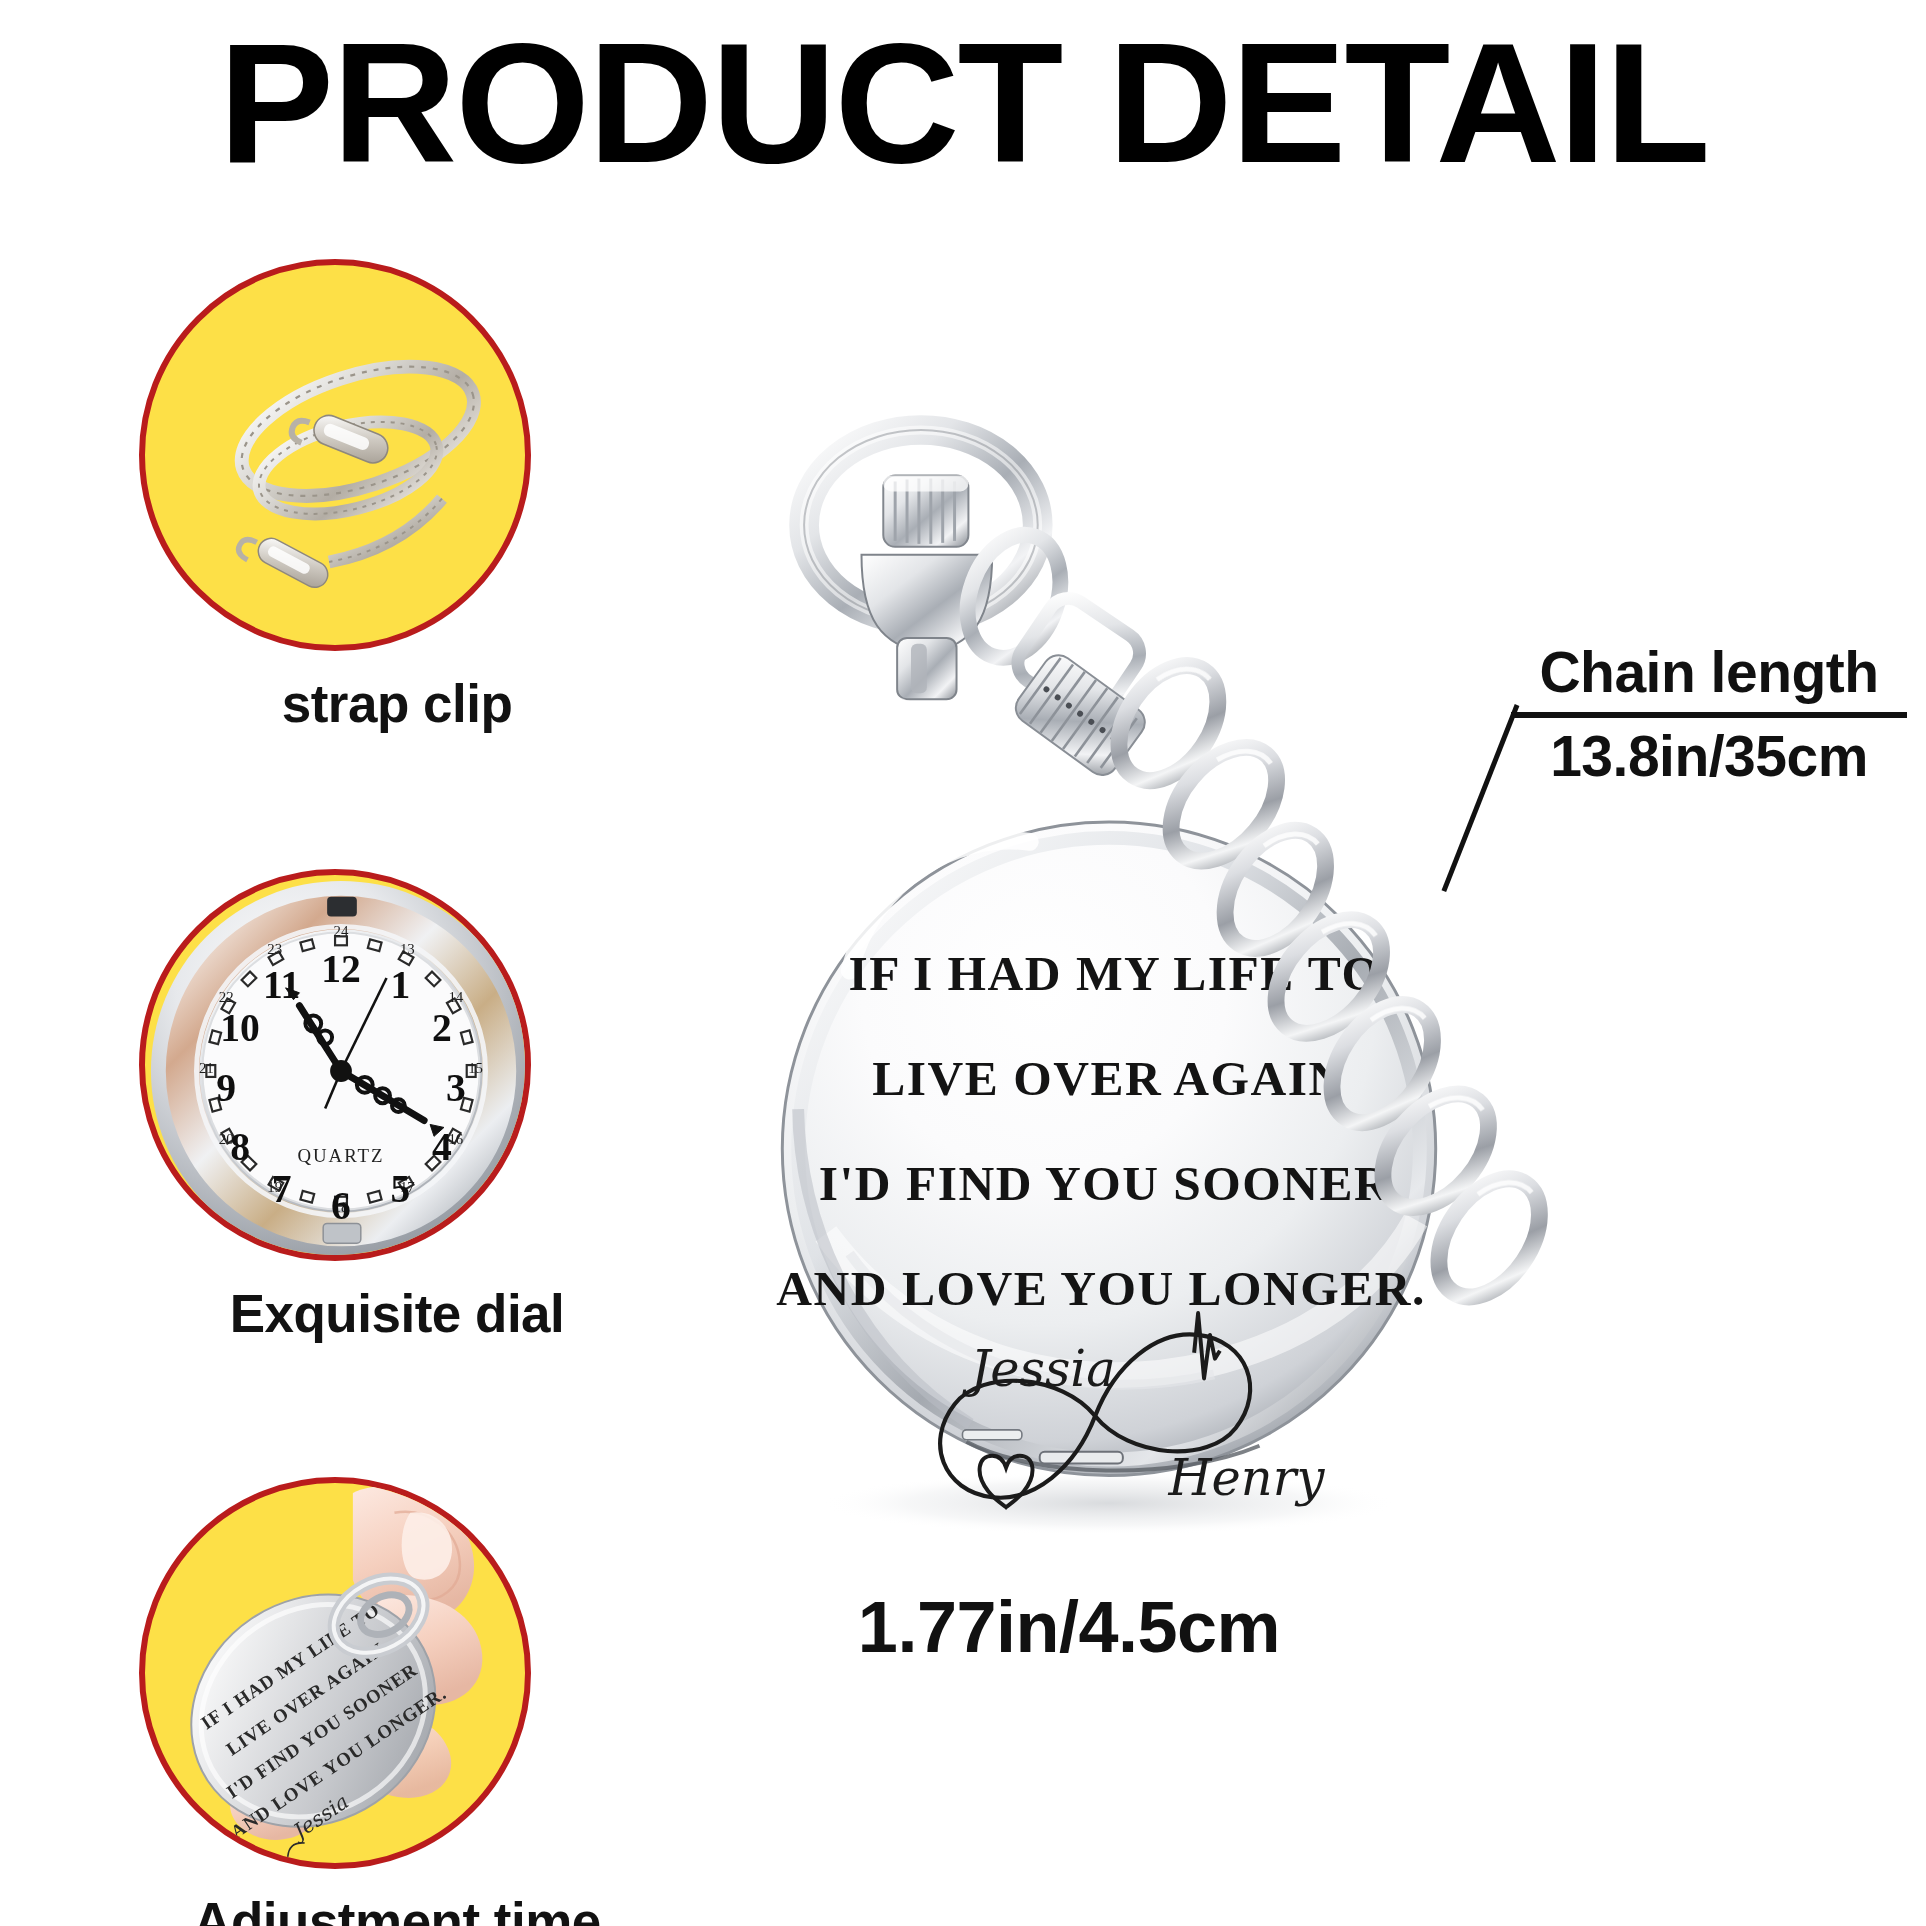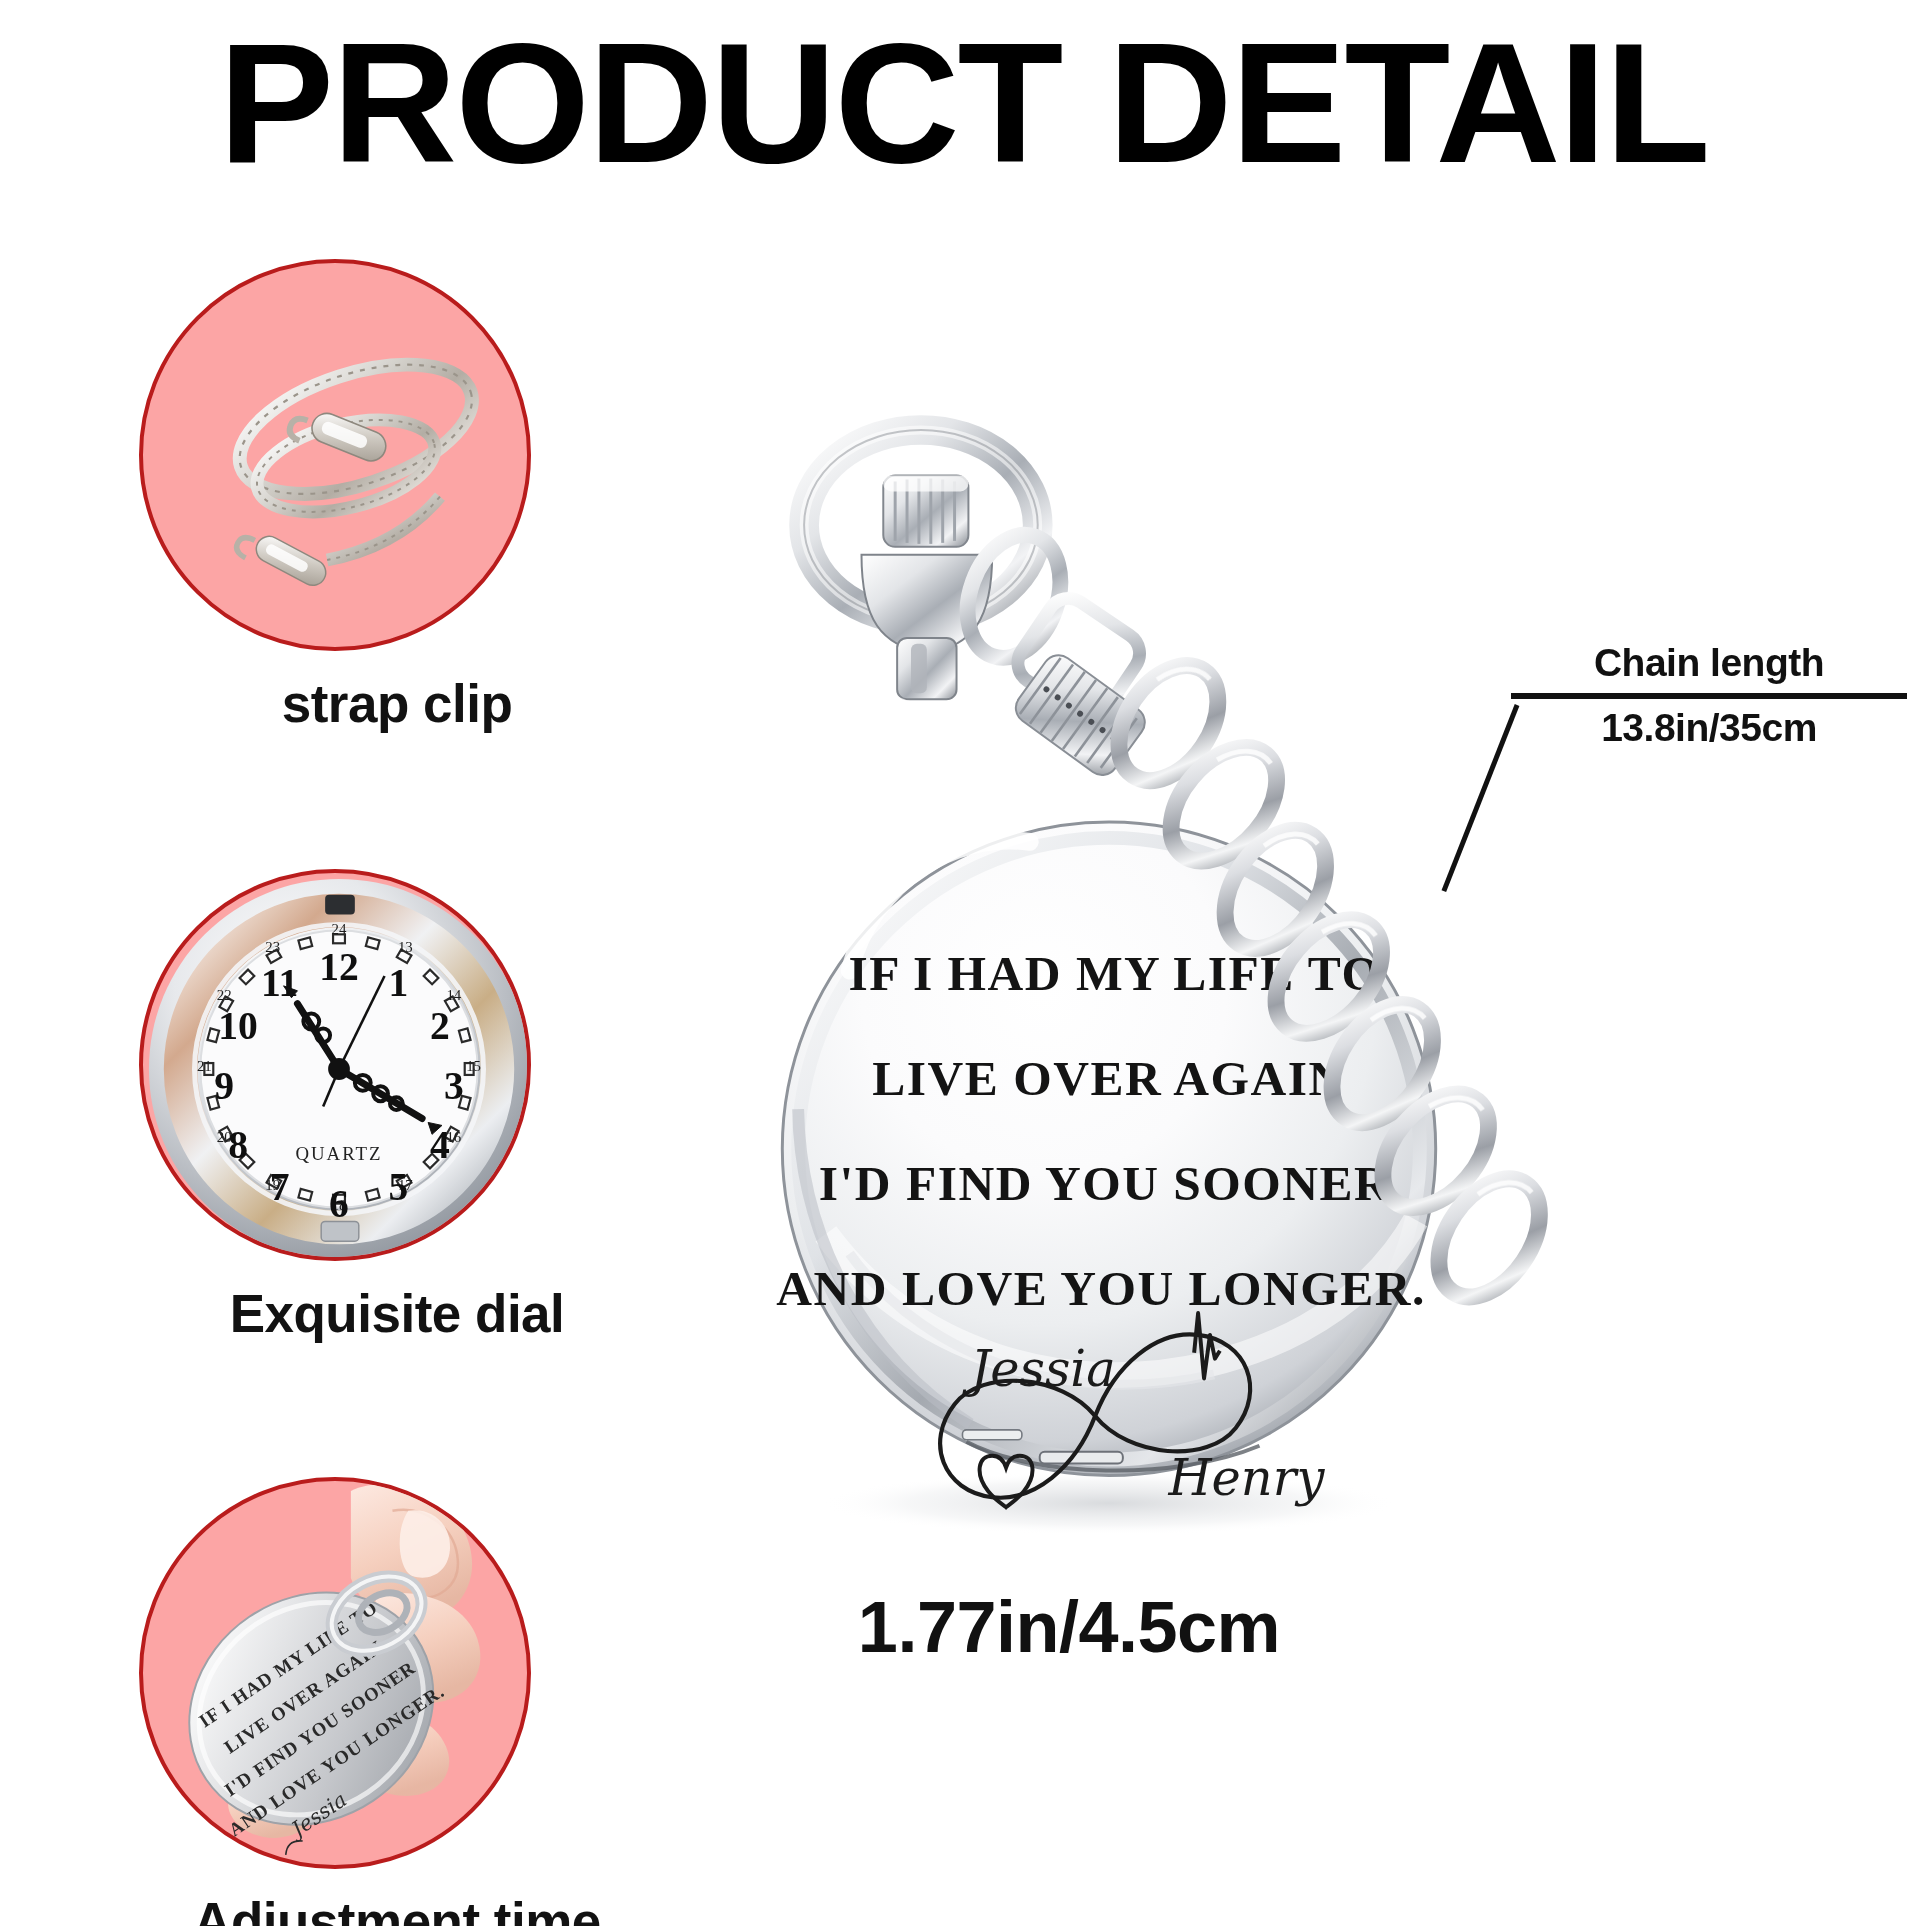--- a/index.html
+++ b/index.html
@@ -16,22 +16,22 @@
     letter-spacing:-2px;color:#000;
     transform:scaleX(1.02);transform-origin:50% 50%;
     white-space:nowrap;
   }
 
   
   .feature{position:absolute;}
   .feature .circle{
     position:absolute;left:0;top:0;
     border-radius:50%;
-    border:4px solid #b91c1c;
-    background:#fca5a5;
+    border:6px solid #b91c1c;
+    background:#fde047;
     overflow:hidden;
   }
   .feature .caption{
     position:absolute;left:-59px;width:634px;
     text-align:center;
     font-weight:700;font-size:53px;line-height:1.18;
     letter-spacing:-0.5px;color:#121212;
   }
 
   
@@ -42,21 +42,21 @@
 
   
   .handwrap{position:absolute;inset:0;}
 
   
   .product{position:absolute;left:614px;top:416px;width:1089px;height:1119px;}
 
   
   .callout{position:absolute;}
   .callout .line1,.callout .line2{
-    font-weight:700;font-size:39px;line-height:1.06;letter-spacing:-0.5px;color:#111;
+    font-weight:700;font-size:57px;line-height:1.06;letter-spacing:-0.5px;color:#111;
     white-space:nowrap;text-align:center;
   }
   .callout .rule{height:6px;background:#111;margin:10px 0 8px 0;}
 
   .dim-bottom{
     position:absolute;left:752px;top:1586px;width:634px;text-align:center;
     font-weight:700;font-size:72px;letter-spacing:-0.5px;color:#111;white-space:nowrap;
   }
 
   svg{display:block;overflow:visible;}

